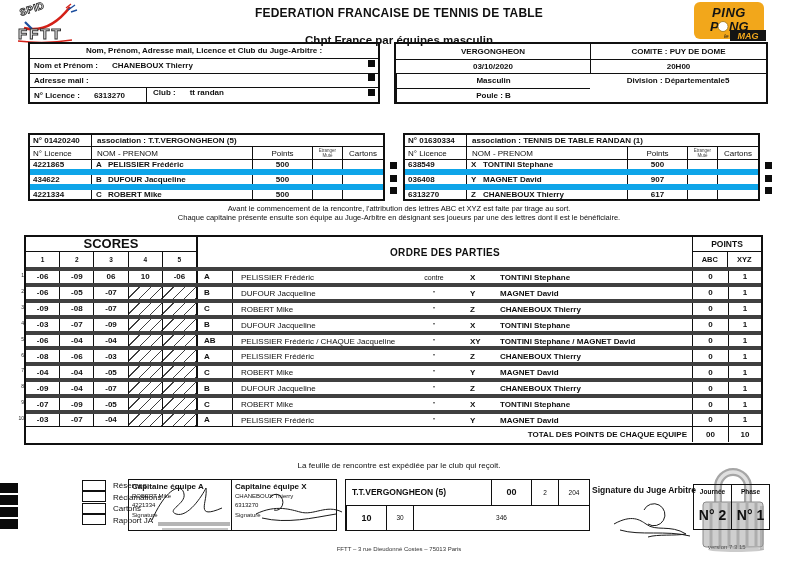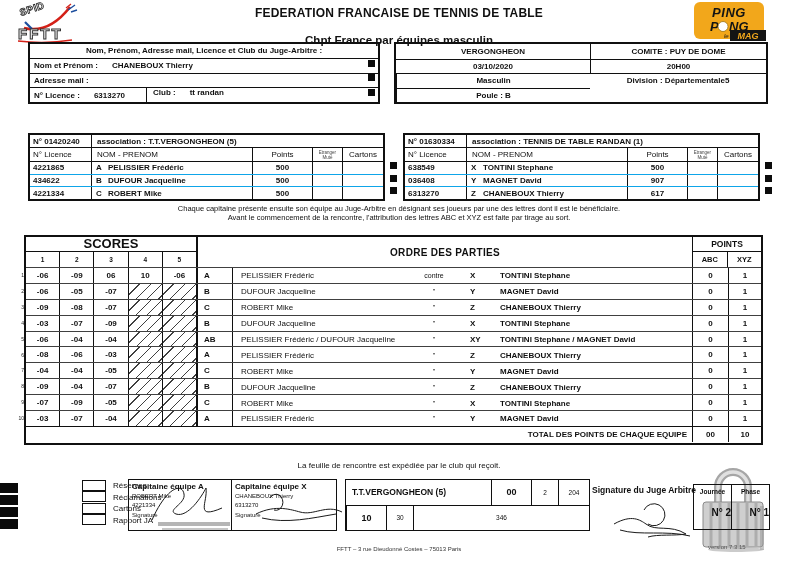--- a/index.html
+++ b/index.html
@@ -40,21 +40,21 @@
   .team-head{display:flex;height:13px;border-bottom:1px solid #101010;font-size:8px;font-weight:700;align-items:center}
   .th-num{width:62px;padding-left:3px;border-right:1px solid #101010;height:100%;display:flex;align-items:center}
   .th-assoc{padding-left:5px;white-space:nowrap}
   .team-cols{display:flex;height:14px;border-bottom:1px solid #101010;font-size:8px;font-weight:400;align-items:stretch}
   .tc{border-right:1px solid #101010;display:flex;align-items:center}
   .tc-lic{width:62px;padding-left:3px}
   .tc-name{width:161px;padding-left:5px}
   .tc-pts{width:60px;justify-content:center}
   .tc-etr{width:30px;flex-direction:column;justify-content:center;align-items:center;font-size:4.5px;line-height:5px;color:#444}
   .tc-car{flex:1;justify-content:center;border-right:none}
-  .team-row{display:flex;border-bottom:1px solid #0ea5e9;font-size:8px;font-weight:700;align-items:stretch;flex:1}
+  .team-row{display:flex;border-bottom:6px solid #0ea5e9;font-size:8px;font-weight:700;align-items:stretch;flex:1}
   .team-row:last-child{border-bottom:none}
   .tr-lic{width:62px;padding-left:3px;border-right:1px solid #101010;display:flex;align-items:center}
   .tr-name{width:161px;border-right:1px solid #101010;display:flex;align-items:center;white-space:nowrap}
   .tr-letter{display:inline-block;width:16px;padding-left:4px}
   .tr-pts{width:60px;border-right:1px solid #101010;display:flex;align-items:center;justify-content:center}
   .tr-etr{width:30px;border-right:1px solid #101010}
   .tr-car{flex:1}
 
   
   #notes{left:0;top:204px;width:798px;text-align:center;font-size:7.5px;line-height:9px}
@@ -65,21 +65,21 @@
   #scores-title{position:absolute;left:0;top:0;width:172px;height:15px;border-bottom:1px solid #101010;border-right:2px solid #101010;text-align:center;font-weight:700;font-size:13px;line-height:14px}
   #score-nums{position:absolute;left:0;top:15px;width:172px;height:15px;border-right:2px solid #101010;display:flex}
   #score-nums div{flex:1;border-right:1px solid #101010;font-size:6.5px;font-weight:700;display:flex;align-items:center;justify-content:center}
   #score-nums div:last-child{border-right:none}
   #order-title{position:absolute;left:172px;top:0;width:494px;height:30px;display:flex;align-items:center;justify-content:center;font-size:10px;font-weight:700;letter-spacing:.3px}
   #points-head{position:absolute;left:666px;top:0;width:69px;height:30px;border-left:1.5px solid #101010}
   #points-title{height:15px;border-bottom:1px solid #101010;text-align:center;font-size:8.5px;font-weight:700;line-height:14px}
   #points-cols{display:flex;height:15px}
   #points-cols div{flex:1;display:flex;align-items:center;justify-content:center;font-size:7.5px;font-weight:700}
   #points-cols div:first-child{border-right:1px solid #101010}
-  .mt-row{display:flex;height:15.9px;border-top:1px solid #404040}
+  .mt-row{display:flex;height:15.9px;border-top:4px solid #404040}
   .mt-scores{width:172px;display:flex;border-right:2px solid #101010;height:100%}
   .mt-sc{flex:1;border-right:1px solid #101010;display:flex;align-items:center;justify-content:center;font-size:8px;font-weight:700}
   .mt-sc:last-child{border-right:none}
   .hatched{background:repeating-linear-gradient(135deg,#fff 0 7px,#3f3f3f 7px 8px)}
   .mt-la{width:35px;border-right:1px solid #101010;display:flex;align-items:center;padding-left:6px;font-size:8px;font-weight:700}
   .mt-mid{flex:1;position:relative}
   .mt-mid span{position:absolute;top:50%;transform:translateY(-50%);white-space:nowrap}
   .mt-name-a{left:8px;font-size:8px}
   .mt-vs{left:178px;width:46px;text-align:center;font-size:7px}
   .mt-lx{left:237px;font-size:8px;font-weight:700}
@@ -111,21 +111,21 @@
   .res-row:first-child{border-top:none}
   .res-club{width:145px;display:flex;align-items:center;padding-left:6px;font-size:8.5px;font-weight:700;white-space:nowrap}
   .res-pts{width:40px;border-left:1px solid #101010;display:flex;align-items:center;justify-content:center;font-size:9px;font-weight:700}
   .res-d1{width:27px;border-left:1px solid #101010;display:flex;align-items:center;justify-content:center;font-size:6.5px}
   .res-d2{flex:1;border-left:1px solid #101010;display:flex;align-items:center;justify-content:center;font-size:6.5px}
   #judge-sig-label{left:592px;top:485px;font-size:8.5px;font-weight:700}
   #phase-box{left:693px;top:484px;width:77px;height:46px;border:1.5px solid #101010;display:flex}
   .pb-cell{flex:1;position:relative}
   .pb-cell:first-child{border-right:1.5px solid #101010}
   .pb-label{position:absolute;top:3px;width:100%;text-align:center;font-size:6.5px;font-weight:700}
-  .pb-value{position:absolute;top:22px;width:100%;text-align:right;font-size:10px;font-weight:700}
+  .pb-value{position:absolute;top:22px;width:100%;text-align:center;font-size:14px;font-weight:700}
   #footer-address{left:0;top:546px;width:798px;text-align:center;font-size:6px;color:#333}
   #version{left:708px;top:544px;font-size:6px;color:#555}
   .sigsvg{position:absolute;pointer-events:none}
 </style>
 </head>
 <body>
 
 <svg id="logo-fftt" class="abs" viewBox="0 0 92 42">
   <text x="11" y="15" transform="rotate(-18 11 15)" font-size="10" font-weight="700" fill="#ffffff" stroke="#222" stroke-width="0.8" letter-spacing="0.5">SPID</text>
   <path d="M14,27 C30,31 46,24 60,6" fill="none" stroke-width="2.6" stroke="#D42017"></path>
@@ -282,22 +282,22 @@
         <span class="tr-letter">Z</span>
         <span>CHANEBOUX  Thierry</span>
       </span>
       <span class="tr-pts">617</span>
       <span class="tr-etr"></span>
       <span class="tr-car"></span>
     </div>
   </div>
 
 <div id="notes" class="abs">
+  <div>Avant le commencement de la rencontre, l'attribution des lettres ABC et XYZ est faite par tirage au sort.</div>
   <div>Chaque capitaine présente ensuite son équipe au Juge-Arbitre en désignant ses joueurs par une des lettres dont il est le bénéficiaire.</div>
-  <div>Avant le commencement de la rencontre, l'attribution des lettres ABC et XYZ est faite par tirage au sort.</div>
 </div>
 
 <div id="match-table" class="abs">
   <div id="mt-head">
     <div id="scores-title">SCORES</div>
     <div id="score-nums">
         <div>1</div>
         <div>2</div>
         <div>3</div>
         <div>4</div>
@@ -388,21 +388,21 @@
       <div class="mt-row">
         <div class="mt-scores">
           <div class="mt-sc">-06</div>
           <div class="mt-sc">-04</div>
           <div class="mt-sc">-04</div>
           <div class="mt-sc hatched"></div>
           <div class="mt-sc hatched"></div>
         </div>
         <div class="mt-la">AB</div>
         <div class="mt-mid">
-          <span class="mt-name-a">PELISSIER Frédéric / DUFOUR Jacqueline</span>
+          <span class="mt-name-a">PELISSIER Frédéric / CHAQUE Jacqueline</span>
           <span class="mt-vs">"</span>
           <span class="mt-lx">XY</span>
           <span class="mt-nx">TONTINI Stephane / MAGNET David</span>
         </div>
         <div class="mt-abc">0</div>
         <div class="mt-xyz">1</div>
       </div>
       <div class="mt-row">
         <div class="mt-scores">
           <div class="mt-sc">-08</div>

